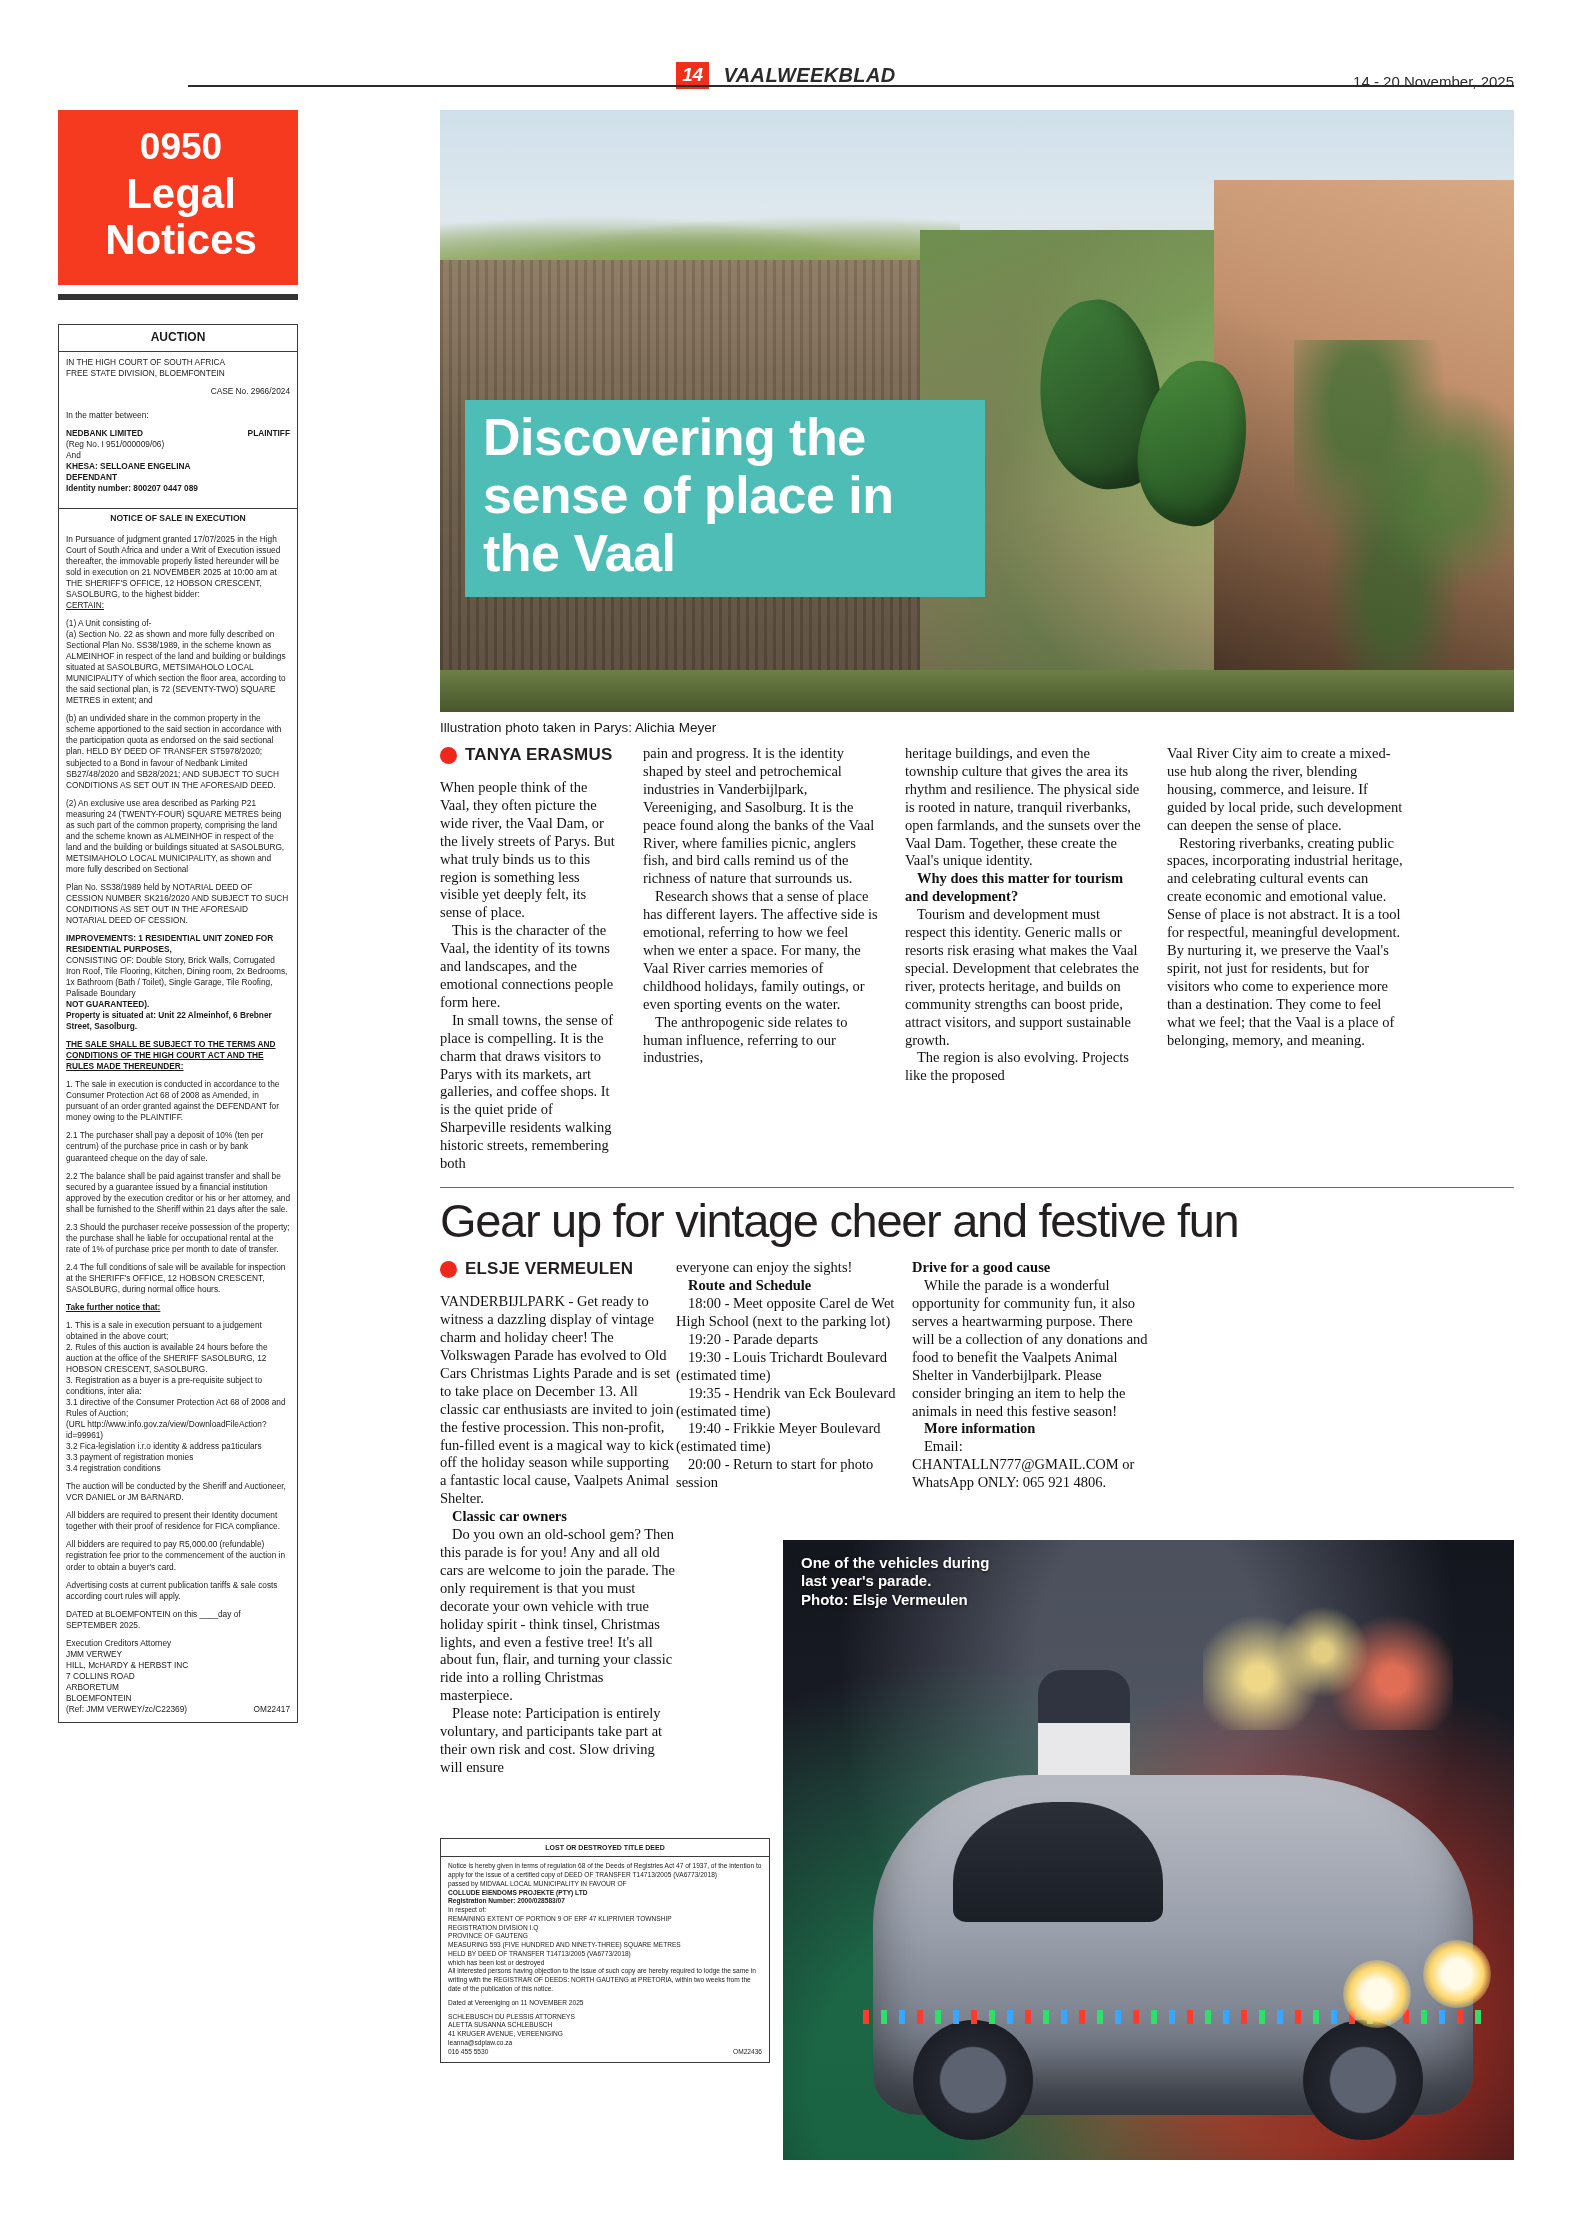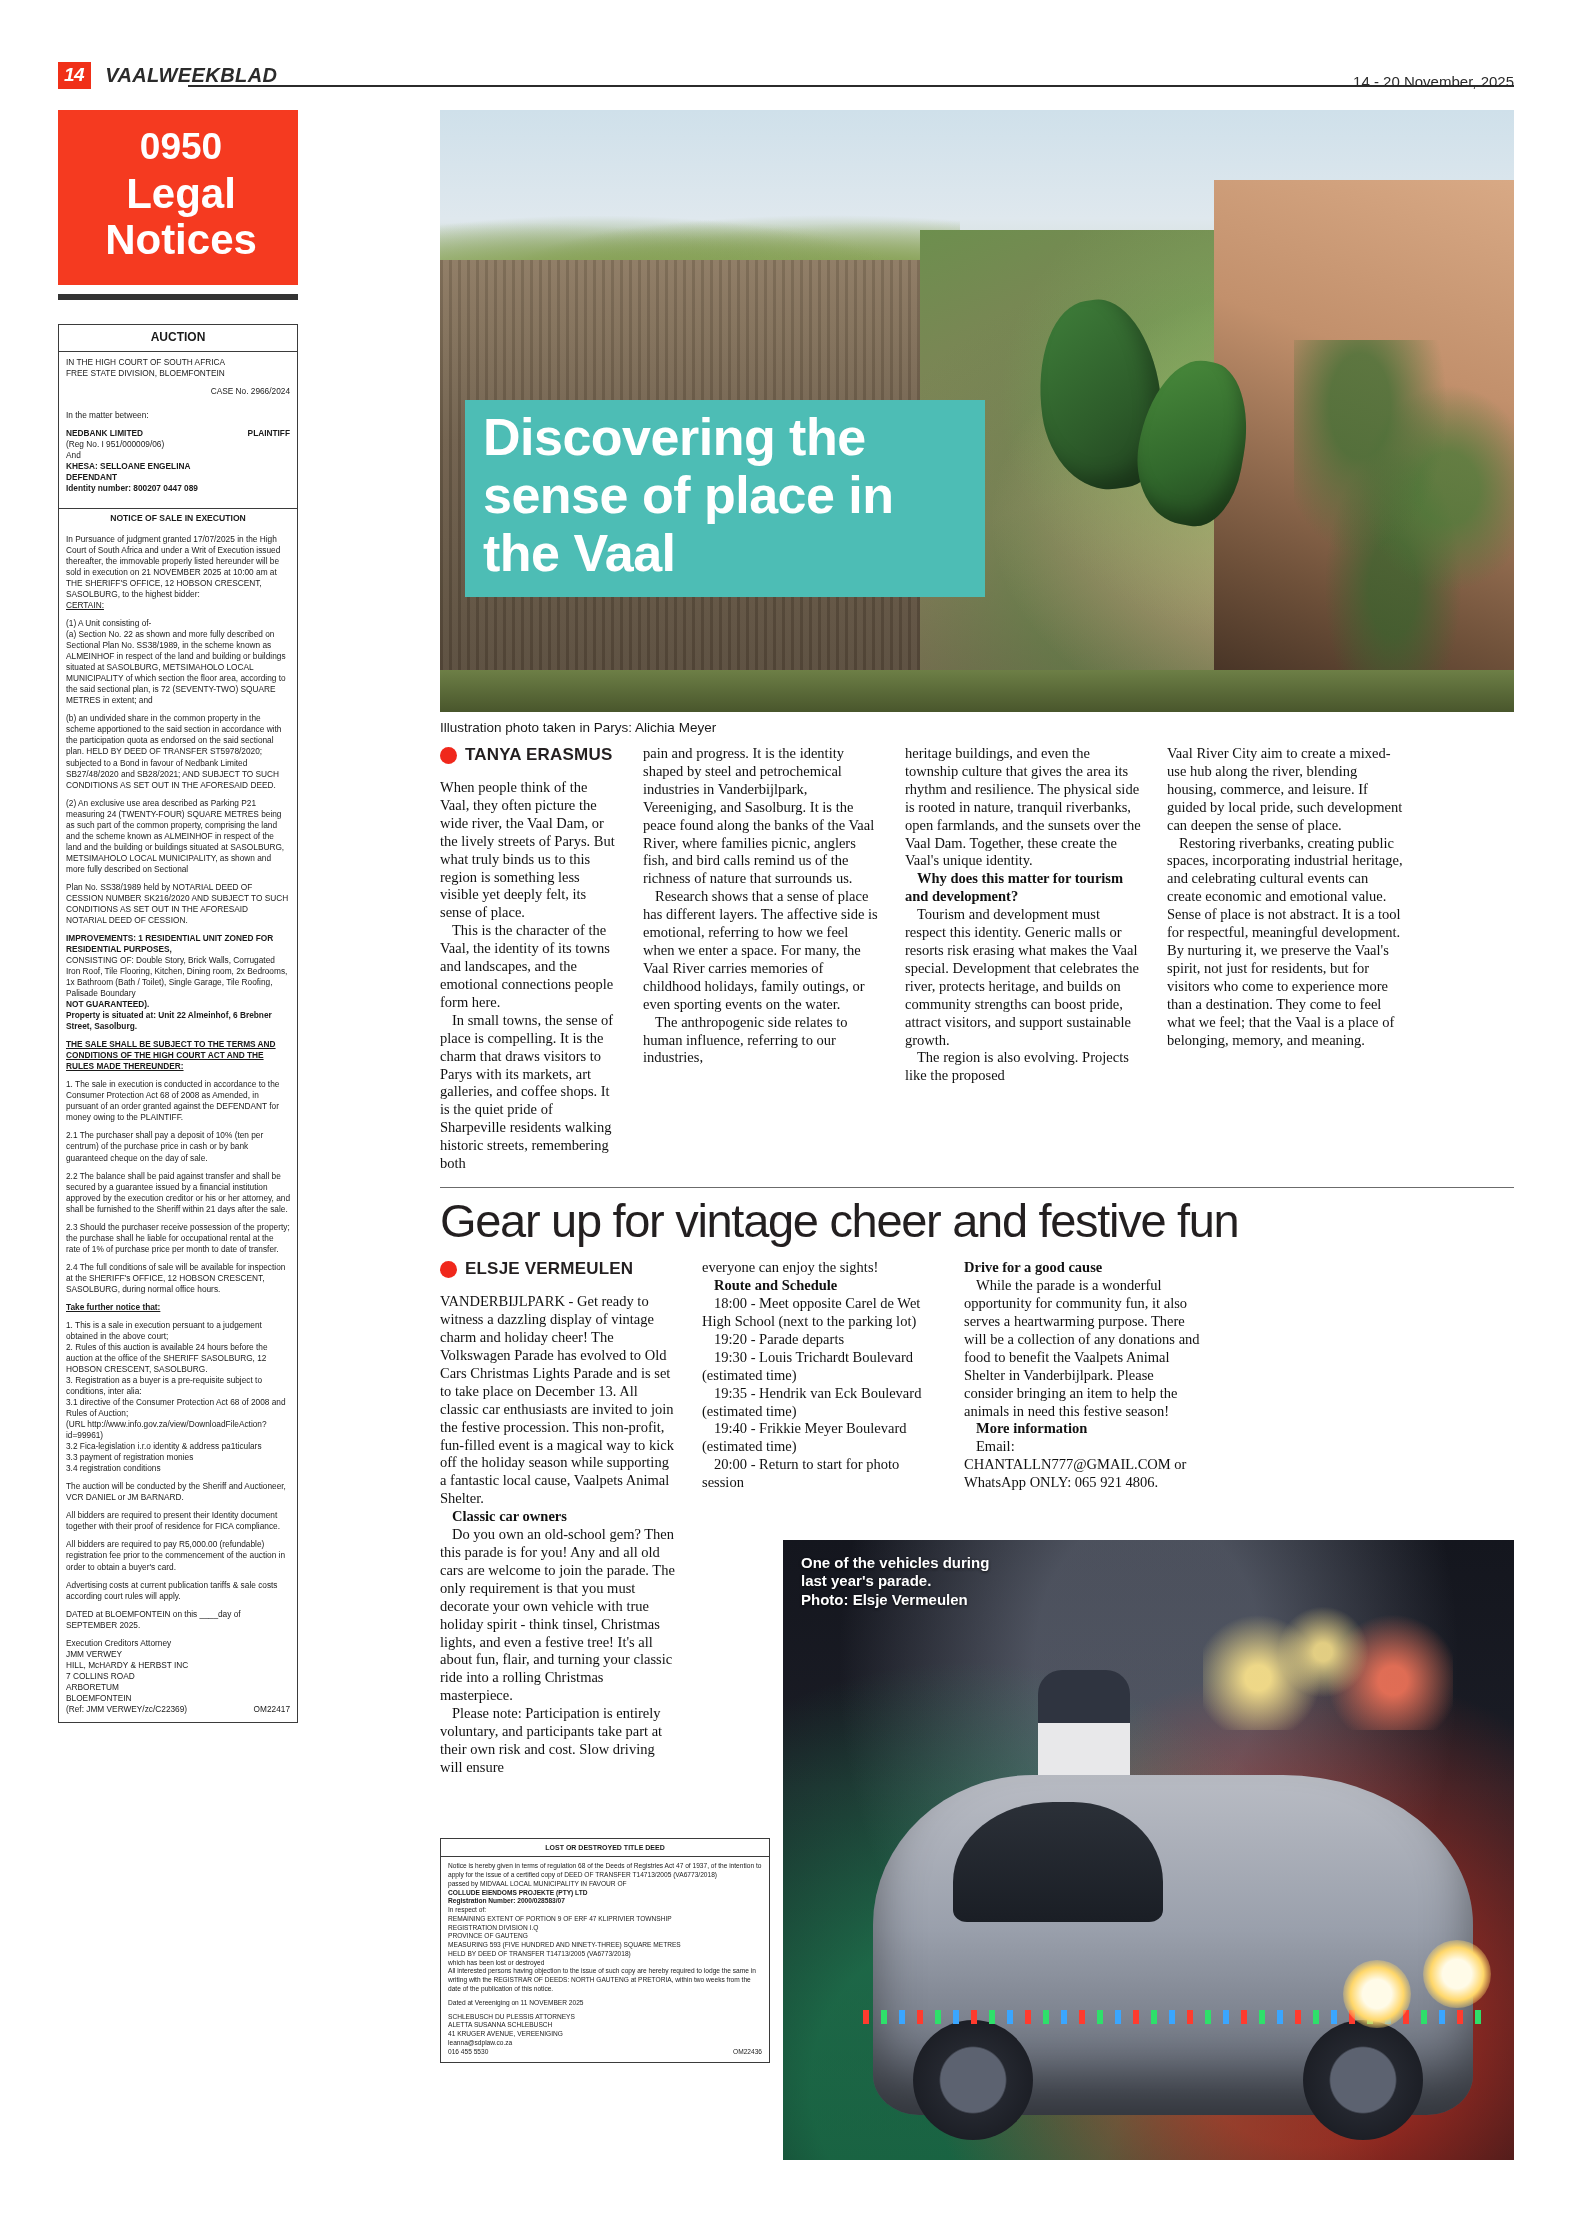--- a/index.html
+++ b/index.html
@@ -10,21 +10,21 @@
     background: #ffffff;
     font-family: "Liberation Sans", sans-serif;
     color: #231f20;
     position: relative;
     overflow: hidden;
   }
 
   
   .masthead {
     position:absolute; left:58px; top:60px; width:1456px; height:30px;
-    display:flex; align-items:center;
+    display:flex; align-items:center;justify-content:center;
   }
   .page-num {
     background:#f03018; color:#fff; font-weight:bold; font-style:italic;
     font-size:19px; line-height:24px; padding:1px 7px 2px 6px; letter-spacing:-0.5px;
   }
   .paper-name {
     margin-left:14px; font-weight:bold; font-style:italic; font-size:20px;
     letter-spacing:0.4px; color:#2b2b2b;
   }
   .masthead-rule {
@@ -179,21 +179,21 @@
 
   
   .hr-thin { height:1px; background:#6b6b6b; margin:14px 0 8px 0; }
 
   
   .headline2 {
     font-family:"Liberation Sans", sans-serif; font-weight:normal;
     font-size:47px; line-height:1.05; letter-spacing:-1.3px; color:#231f20;
     margin:6px 0 14px 0;
   }
-  .art2-cols { display:flex; gap:26px; }
+  .art2-cols { display:flex; }
   .art2-col { width:236px; }
 
   
   .photo2 {
     position:absolute; left:783px; top:1540px; width:731px; height:620px;
     overflow:hidden; background:#0b0b10;
   }
   .photo2-bg {
     position:absolute; inset:0;
     background:

